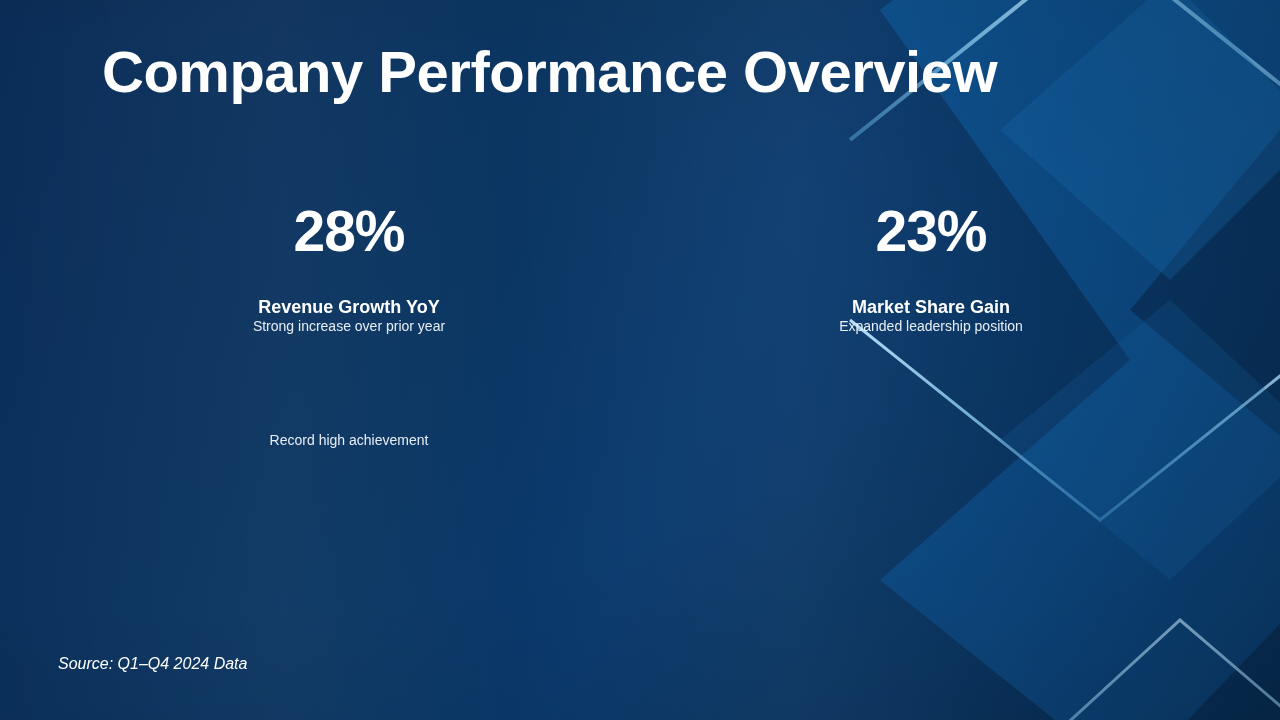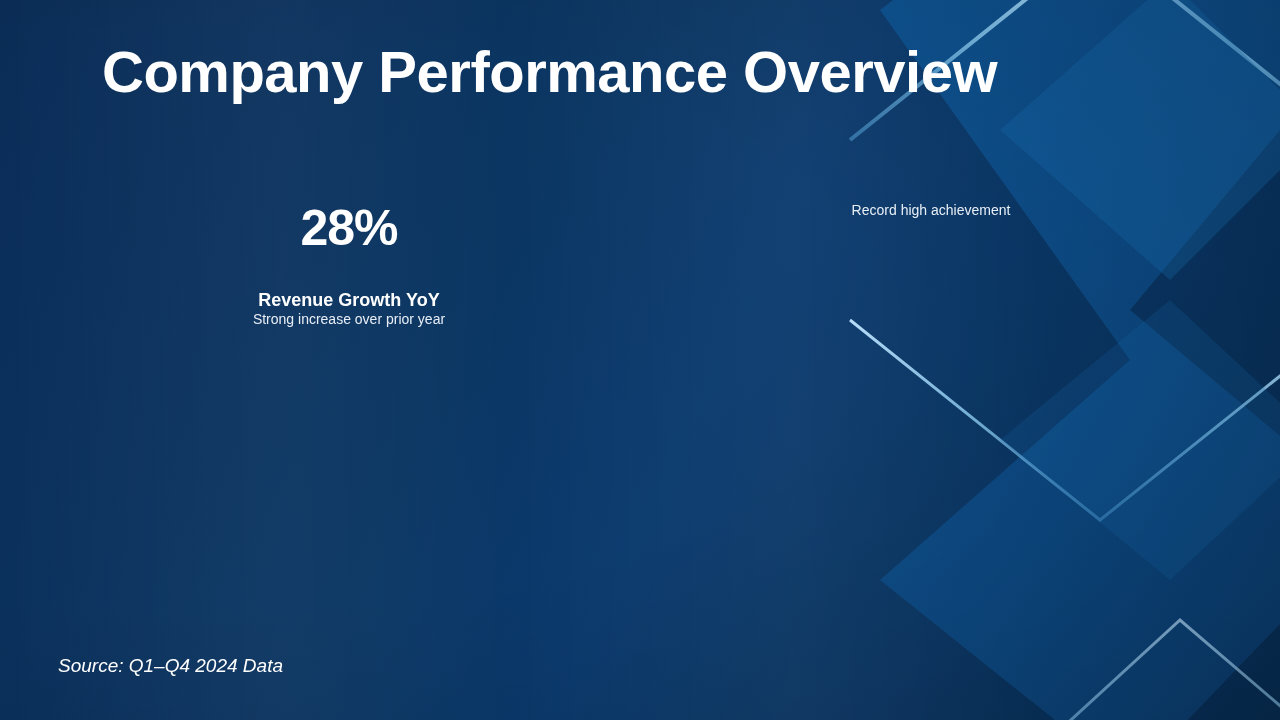--- a/index.html
+++ b/index.html
@@ -72,21 +72,21 @@
     grid-template-columns: 1fr 1fr;
     grid-template-rows: 230px 230px;
   }
 
   .kpi {
     text-align: center;
     padding-top: 6px;
   }
 
   .kpi-value {
-    font-size: 50px;
+    font-size: 57px;
     font-weight: 700;
     color: #ffffff;
     letter-spacing: -1px;
     line-height: 1.05;
     text-align: center;
   }
 
   .kpi-label {
     margin-top: 35px;
     font-size: 18px;
@@ -97,21 +97,21 @@
   .kpi-desc {
     font-size: 14px;
     font-weight: 400;
     color: #e8eef6;
   }
 
   .source {
     position: absolute;
     left: 58px;
     top: 655px;
-    font-size: 19px;
+    font-size: 16px;
     font-style: italic;
     color: #ffffff;
   }
 </style>
 </head>
 <body>
 
 <div class="slide">
 
   <div class="sheen"></div>
@@ -145,20 +145,25 @@
   <div class="title">Company Performance Overview</div>
 
   <div class="kpi-grid">
 
     <div class="kpi">
       <div class="kpi-value">28%</div>
       <div class="kpi-label">Revenue Growth YoY</div>
       <div class="kpi-desc">Strong increase over prior year</div>
     </div>
 
+    <div class="kpi">
+      <div class="kpi-value">23%</div>
+      <div class="kpi-label">Market Share Gain</div>
+      <div class="kpi-desc">Expanded leadership position</div>
+    </div>
 
     <div class="kpi">
       <div class="kpi-desc">Record high achievement</div>
     </div>
 
 
   </div>
 
   <div class="source">Source: Q1–Q4 2024 Data</div>
 

